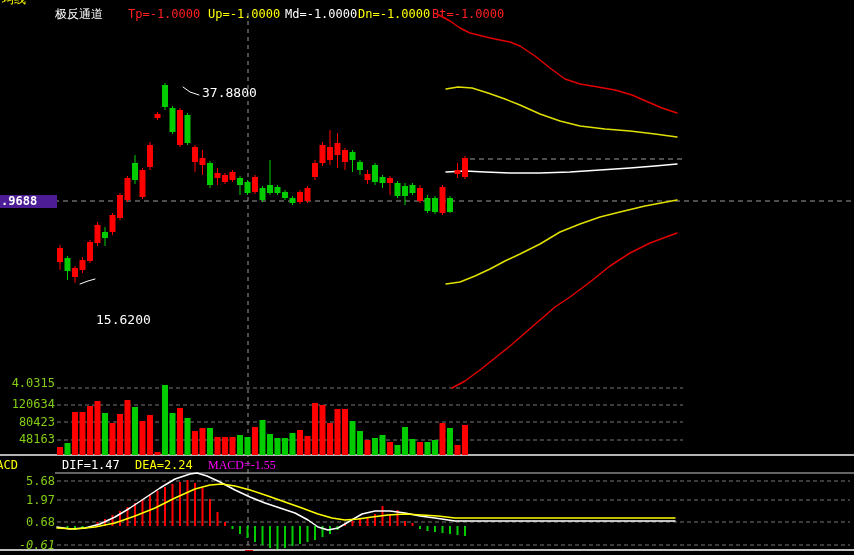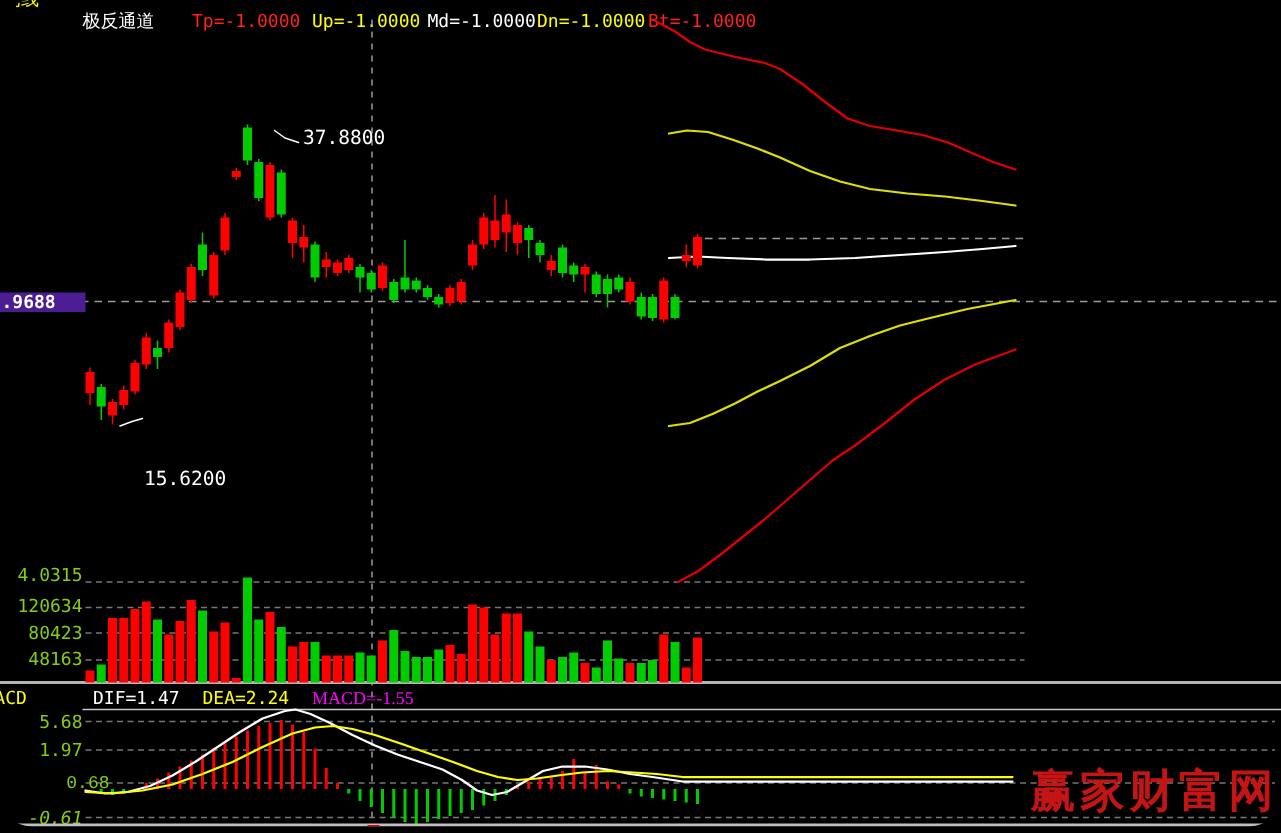--- a/index.html
+++ b/index.html
@@ -1,17 +1,17 @@
 <!DOCTYPE html>
 <html><head>
 <meta charset="utf-8">
 <style>
   html,body{margin:0;padding:0;background:#000;}
   #screen{position:relative;width:854px;height:551px;background:#000;overflow:hidden;
-          font-family:"DejaVu Sans Mono", monospace;border-radius:21px;}
+          font-family:"DejaVu Sans Mono", monospace;}
   .txt{position:absolute;font-size:12px;line-height:13px;white-space:pre;}
   .cjk{font-family:"DejaVu Sans", sans-serif;}
   .white{color:#ffffff;} .red{color:#ff2020;text-align:right;} .yellow{color:#ffff00;} .magenta{color:#ff00ff;}
   .gray{color:#84cc16;}
   .ralign{text-align:right;}
   #clip-topleft{position:absolute;left:2px;top:0;width:42px;height:5px;overflow:hidden;}
   #clip-topleft span{position:absolute;top:-9px;left:0;color:#ffff00;font-size:12px;}
   #macd-label-clip{position:absolute;left:-11px;top:459px;}
   #price-tag{position:absolute;left:0;top:195px;width:57px;height:13px;background:#4c1d95;
              color:#ffffff;font-size:12px;line-height:13px;font-weight:bold;padding-left:1px;box-sizing:border-box;}
@@ -295,22 +295,21 @@
 
   <div>
     <div id="macd-label-clip" class="txt yellow">MACD</div>
     <div class="txt white" style="left:62px;top:459px;">DIF=1.47</div>
     <div class="txt yellow" style="left:135px;top:459px;">DEA=2.24</div>
     <div class="txt magenta" style="left:208px;top:459px;font-family:Liberation Serif, serif;">MACD=-1.55</div>
   </div>
 
   <div class="txt gray ralign macd-axis-label" style="left:0;top:475px;">5.68</div>
   <div class="txt gray ralign macd-axis-label" style="left:0;top:494px;">1.97</div>
-  <div class="txt gray ralign macd-axis-label" style="left:18px;top:516px;font-family:Liberation Mono, monospace;">0.68</div>
+  <div class="txt gray ralign macd-axis-label" style="left:0;top:516px;">0.68</div>
   <div class="txt gray ralign macd-axis-label" style="left:0;top:539px;font-style:italic;">-0.61</div>
 
-  <div id="watermark" class="cjk">赢家财富网</div>
 
   <div id="bottom-strip">
     <div class="tick"></div>
   </div>
 
 </div>
 
 </body></html>

